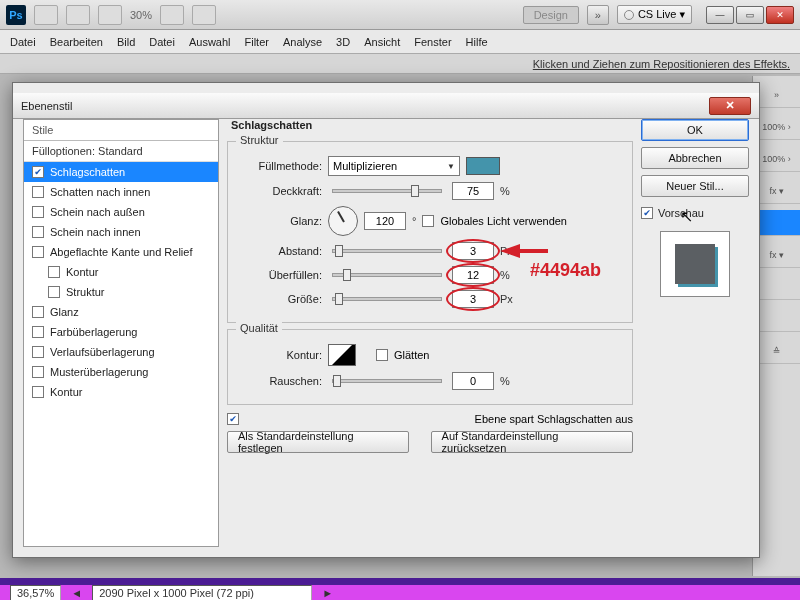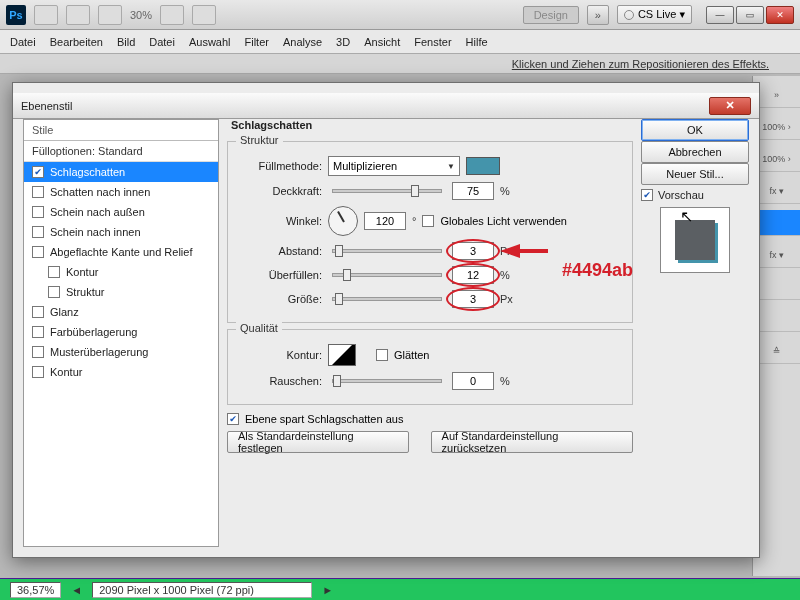--- a/index.html
+++ b/index.html
@@ -12,24 +12,24 @@
   .zoom-label { color:#666; }
   .toolbar-top .spacer { flex:1; }
   .design-btn { background:#ccc;border:1px solid #999;padding:2px 10px;color:#888;border-radius:2px;margin-left:48px; }
   .arrow-btn { width:22px;height:20px;background:linear-gradient(#f0f0f0,#c8c8c8);border:1px solid #999;border-radius:2px;display:flex;align-items:center;justify-content:center;color:#555; }
   .cslive { display:flex;align-items:center;gap:4px;border:1px solid #999;padding:2px 6px;background:linear-gradient(#f8f8f8,#ddd);border-radius:2px; }
   .cslive .dot { width:10px;height:10px;border:1px solid #888;border-radius:50%; }
   .win-buttons { display:flex;gap:2px;margin-left:6px; }
   .win-btn { width:28px;height:18px;border:1px solid #6a6a6a;border-radius:2px;background:linear-gradient(#f4f4f4,#c9c9c9);display:flex;align-items:center;justify-content:center;font-size:9px;color:#333; }
   .win-btn.close { background:linear-gradient(#f08080,#c03020);color:#fff;border-color:#8a2a1e; }
   .menubar { height:24px;background:#e9e9e9;border-bottom:1px solid #aaa;display:flex;align-items:center;gap:14px;padding:8px 10px;color:#222; }
-  .hintbar { height:20px;background:#d6d6d6;border-bottom:1px solid #aaa;display:flex;align-items:center;justify-content:flex-end;padding:0 31px;color:#333;text-decoration:underline; }
+  .hintbar { height:20px;background:#d6d6d6;border-bottom:1px solid #aaa;display:flex;align-items:center;justify-content:flex-end;padding:0 10px;color:#333;text-decoration:underline; }
   .panels-right { position:absolute; right:0; top:76px; bottom:24px; width:48px; background:#d8d8d8; border-left:1px solid #999; }
   .panels-right .row { height:26px;border-bottom:1px solid #bbb;display:flex;align-items:center;justify-content:center;color:#555;font-size:9px; }
-  .statusbar { position:absolute;left:0;right:0;bottom:0;height:22px;background:#22c55e;border-top:1px solid #4c1d95;display:flex;align-items:center;gap:10px;padding:0 10px;color:#333; }
+  .statusbar { position:absolute;left:0;right:0;bottom:0;height:22px;background:#d946ef;border-top:7px solid #4c1d95;display:flex;align-items:center;gap:10px;padding:0 10px;color:#333; }
   .statusbar .field { background:#fff;border:1px inset #aaa;padding:1px 6px; }
   
   .dialog { position:absolute; left:12px; top:82px; width:748px; height:476px; background:#ececec; border:1px solid #6f6f6f; box-shadow:0 4px 18px rgba(0,0,0,.45); }
   .dlg-title { height:26px;background:linear-gradient(#fbfbfb,#dcdcdc);border-bottom:1px solid #9a9a9a;display:flex;align-items:center;padding:0 8px;color:#222;margin-top:10px; }
   .dlg-title .spacer{flex:1;}
   .dlg-close { width:42px;height:18px;background:linear-gradient(#e57368,#c13a2b);border:1px solid #8a2a1e;border-radius:2px;color:#fff;display:flex;align-items:center;justify-content:center;font-weight:bold; }
   .dlg-body { position:absolute; top:26px; left:0; right:0; bottom:0; padding:10px; display:flex; gap:8px; }
   
   .styles-box { width:196px;border:1px solid #9a9a9a;background:#fff;display:flex;flex-direction:column; }
   .styles-head { padding:4px 8px;border-bottom:1px solid #bbb;color:#555; }
@@ -52,21 +52,21 @@
   .slider { flex:0 0 110px;height:4px;background:#ccc;border:1px solid #999;position:relative;margin:0 4px; }
   .slider .thumb { position:absolute;top:-5px;width:8px;height:12px;background:#eee;border:1px solid #666; }
   .num { width:42px;height:18px;border:1px solid #7a7a7a;background:#fff;text-align:center;line-height:16px; }
   .unit { color:#333; }
   .dial { width:30px;height:30px;border:1px solid #666;border-radius:50%;background:#f4f4f4;position:relative; }
   .dial::after { content:"";position:absolute;width:2px;height:12px;background:#333;left:14px;top:3px;transform-origin:bottom center;transform:rotate(-30deg); }
   .circ { border:2px solid #d4202a;border-radius:50%/50%;position:absolute;pointer-events:none; }
   .btn { height:22px;padding:0 10px;background:linear-gradient(#fdfdfd,#e2e2e2);border:1px solid #8a8a8a;border-radius:2px;display:inline-flex;align-items:center;justify-content:center;color:#111; }
   .btn.primary { border-color:#2b6cd4; box-shadow:0 0 0 1px #7fb1f0 inset; }
   
-  .rightcol { width:108px;display:flex;flex-direction:column;align-items:stretch; }
+  .rightcol { width:108px;display:flex;flex-direction:column;gap:6px;align-items:stretch; }
   .rightcol .btn { width:100%; }
   .preview-chk { display:flex;align-items:center;gap:5px;margin-top:4px;color:#222;justify-content:flex-start; }
   .preview-box { width:70px;height:66px;border:1px solid #888;background:#fff;margin-top:6px;display:flex;align-items:center;justify-content:center;align-self:center; }
   .preview-box .inner { width:40px;height:40px;background:#5b5f63;box-shadow:3px 3px 0 #4494ab; }
   .annot { position:absolute;color:#d4202a;font-size:18px;font-weight:bold; }
   .arrow-red { position:absolute;color:#d4202a;font-size:0; }
   .arrow-red::before { content:"";display:block;width:0;height:0;border-top:7px solid transparent;border-bottom:7px solid transparent;border-right:20px solid #d4202a; }
   .arrow-red::after { content:"";display:block;position:absolute;left:20px;top:5px;width:28px;height:4px;background:#d4202a; }
   .kontur-thumb { width:28px;height:22px;border:1px solid #666;background:linear-gradient(135deg,#fff 49%,#000 51%); }
   .cursor { position:absolute;font-size:16px;color:#000;pointer-events:none; }
@@ -173,20 +173,24 @@
             <div class="style-item">
               <span class="chk"></span>
               <span>Glanz</span>
             </div>
             <div class="style-item">
               <span class="chk"></span>
               <span>Farbüberlagerung</span>
             </div>
             <div class="style-item">
               <span class="chk"></span>
+              <span>Verlaufsüberlagerung</span>
+            </div>
+            <div class="style-item">
+              <span class="chk"></span>
               <span>Musterüberlagerung</span>
             </div>
             <div class="style-item">
               <span class="chk"></span>
               <span>Kontur</span>
             </div>
           </div>
       </div>
 
       <div class="center">
@@ -203,21 +207,21 @@
           </div>
           <div class="row">
             <span class="lbl">Deckkraft:</span>
             <div class="slider">
                 <div class="thumb" style="left:78px"></div>
               </div>
             <div class="num">75</div>
             <span class="unit">%</span>
           </div>
           <div class="row">
-            <span class="lbl">Winkel:</span>
+            <span class="lbl">Glanz:</span>
             <div class="dial"></div>
             <div class="num">120</div>
             <span class="unit">°</span>
             <span class="chk"></span>
             <span>Globales Licht verwenden</span>
           </div>
           <div class="row">
             <span class="lbl">Abstand:</span>
             <div class="slider">
                 <div class="thumb" style="left:2px"></div>
@@ -253,21 +257,21 @@
           </div>
           <div class="row">
             <span class="lbl">Rauschen:</span>
             <div class="slider">
                 <div class="thumb" style="left:0"></div>
               </div>
             <div class="num">0</div>
             <span class="unit">%</span>
           </div>
         </div>
-        <div class="row" style="justify-content:flex-start;margin-top:8px">
+        <div class="row" style="justify-content:space-between;margin-top:8px">
           <span class="chk checked"></span>
           <span>Ebene spart Schlagschatten aus</span>
         </div>
         <div class="row" style="justify-content:center;gap:22px">
           <div class="btn">Als Standardeinstellung festlegen</div>
           <div class="btn">Auf Standardeinstellung zurücksetzen</div>
         </div>
       </div>
 
       <div class="rightcol">
@@ -279,19 +283,19 @@
           <span>Vorschau</span>
         </div>
         <div class="preview-box">
             <div class="inner"></div>
           </div>
       </div>
     </div>
   </div>
 
   <div class="arrow-red" style="left:500px;top:244px"></div>
-  <div class="annot" style="left:562px;top:260px">#4494ab</div>
+  <div class="annot" style="left:530px;top:260px">#4494ab</div>
   <div class="cursor" style="left:680px;top:207px">↖</div>
 </div>
 
 <div class="circ" style="left: 446px; top: 239px; width: 54px; height: 24px;"></div>
 <div class="circ" style="left: 446px; top: 263px; width: 54px; height: 24px;"></div>
 <div class="circ" style="left: 446px; top: 287px; width: 54px; height: 24px;"></div>
 
 </body></html>

